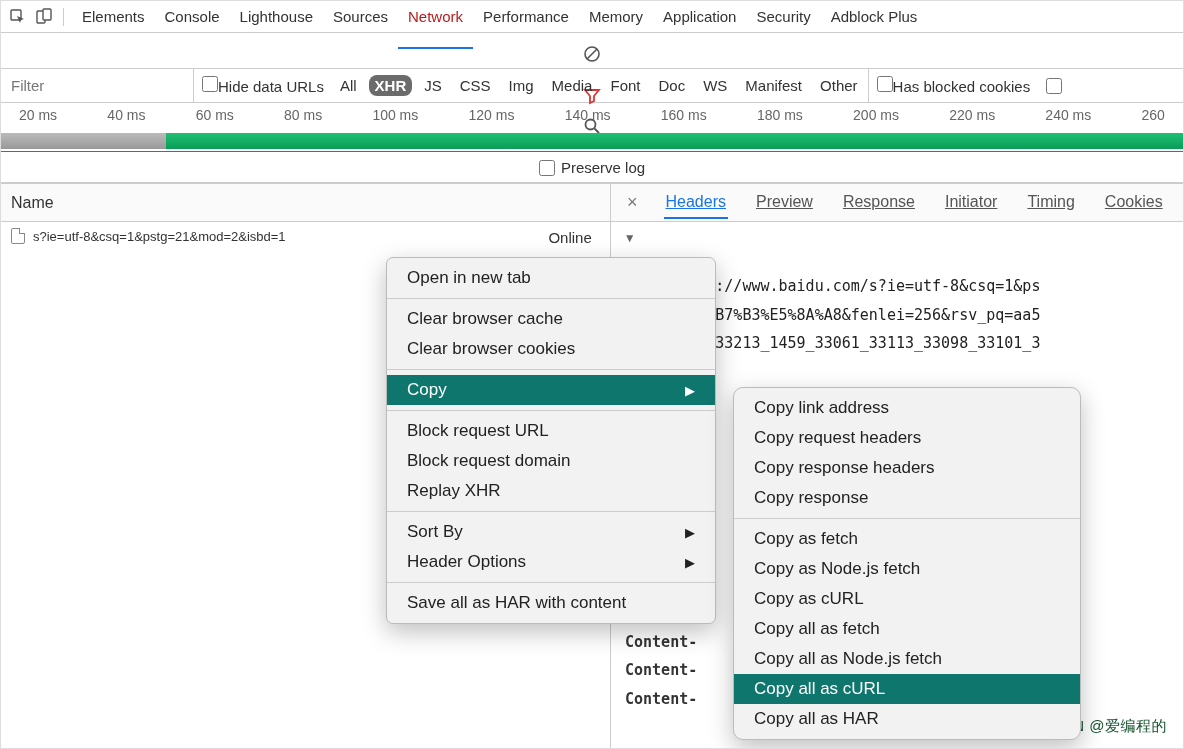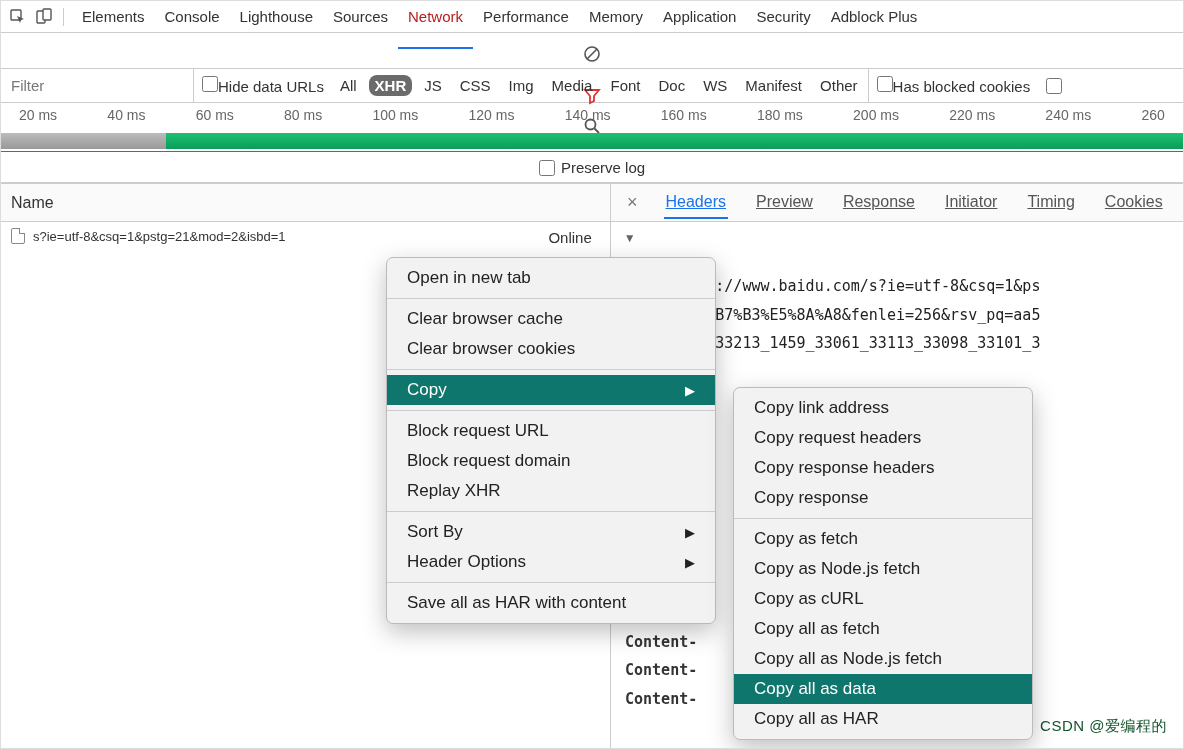--- a/index.html
+++ b/index.html
@@ -164,21 +164,21 @@
   .ctx-menu .item{
     padding:5px 20px;
     display:flex;align-items:center;justify-content:space-between;
     gap:40px;
     white-space:nowrap;
   }
   .ctx-menu .item.highlight{background:#0f766e;color:#fff;}
   .ctx-menu .divider{height:1px;background:#ccc;margin:5px 0;}
   .ctx-menu .arrow{font-size:13px;}
   .ctx-main{left:385px;top:256px;width:330px;}
-  .ctx-sub{left:732px;top:386px;width:300px;}
+  .ctx-sub{left:732px;top:386px;width:348px;border-radius:10px;}
   .watermark{
     position:absolute;right:16px;bottom:12px;
     font-size:15px;color:#14532d;letter-spacing:.5px;
   }
   
   svg{display:block;}
 </style>
 </head>
 <body>
 
@@ -406,20 +406,20 @@
     <div class="item">
       <span>Copy as cURL</span>
     </div>
     <div class="item">
       <span>Copy all as fetch</span>
     </div>
     <div class="item">
       <span>Copy all as Node.js fetch</span>
     </div>
     <div class="item highlight">
-      <span>Copy all as data</span>
+      <span>Copy all as cURL</span>
     </div>
     <div class="item">
       <span>Copy all as HAR</span>
     </div>
   </div>
 
 <div class="watermark">CSDN @爱编程的</div>
 
 </body></html>

